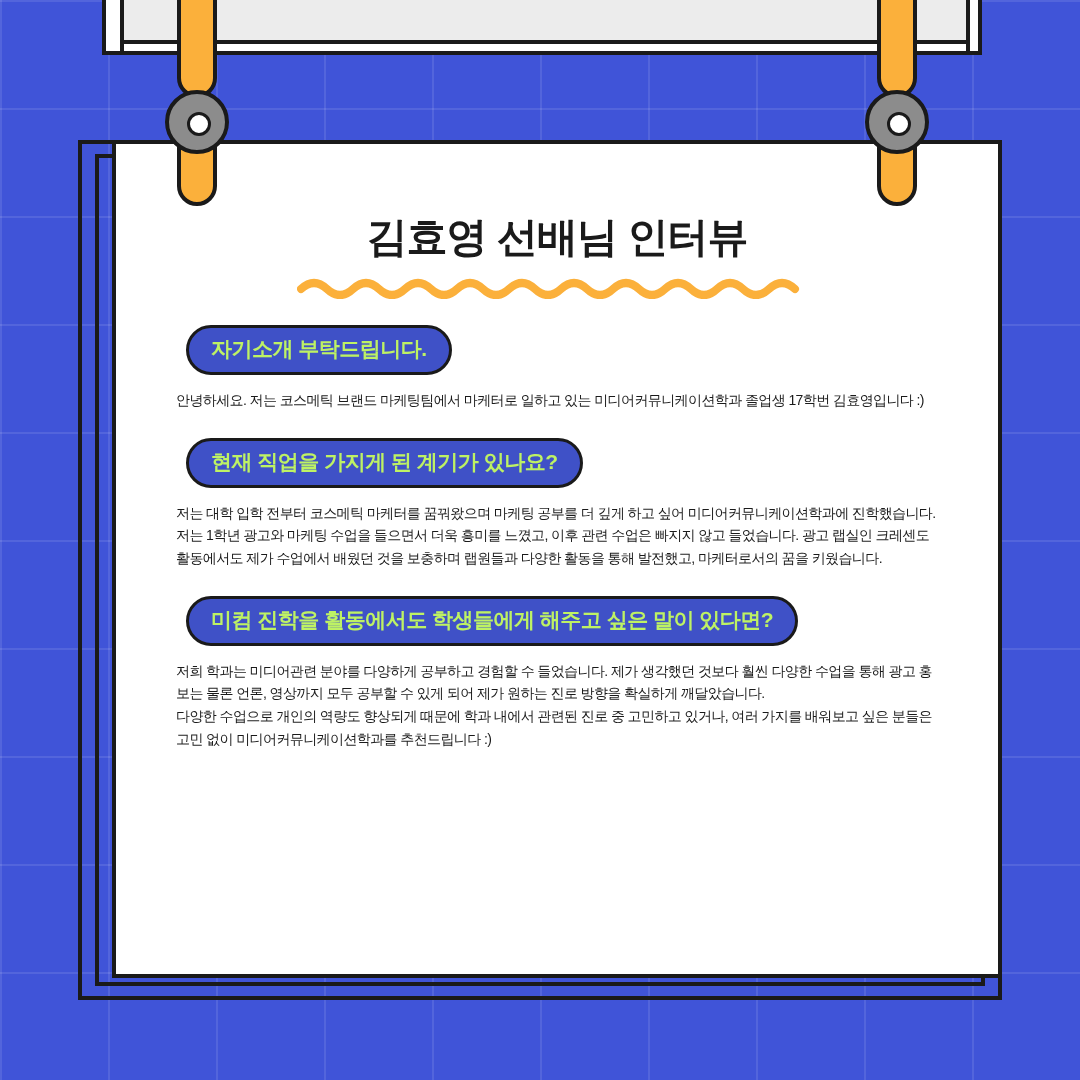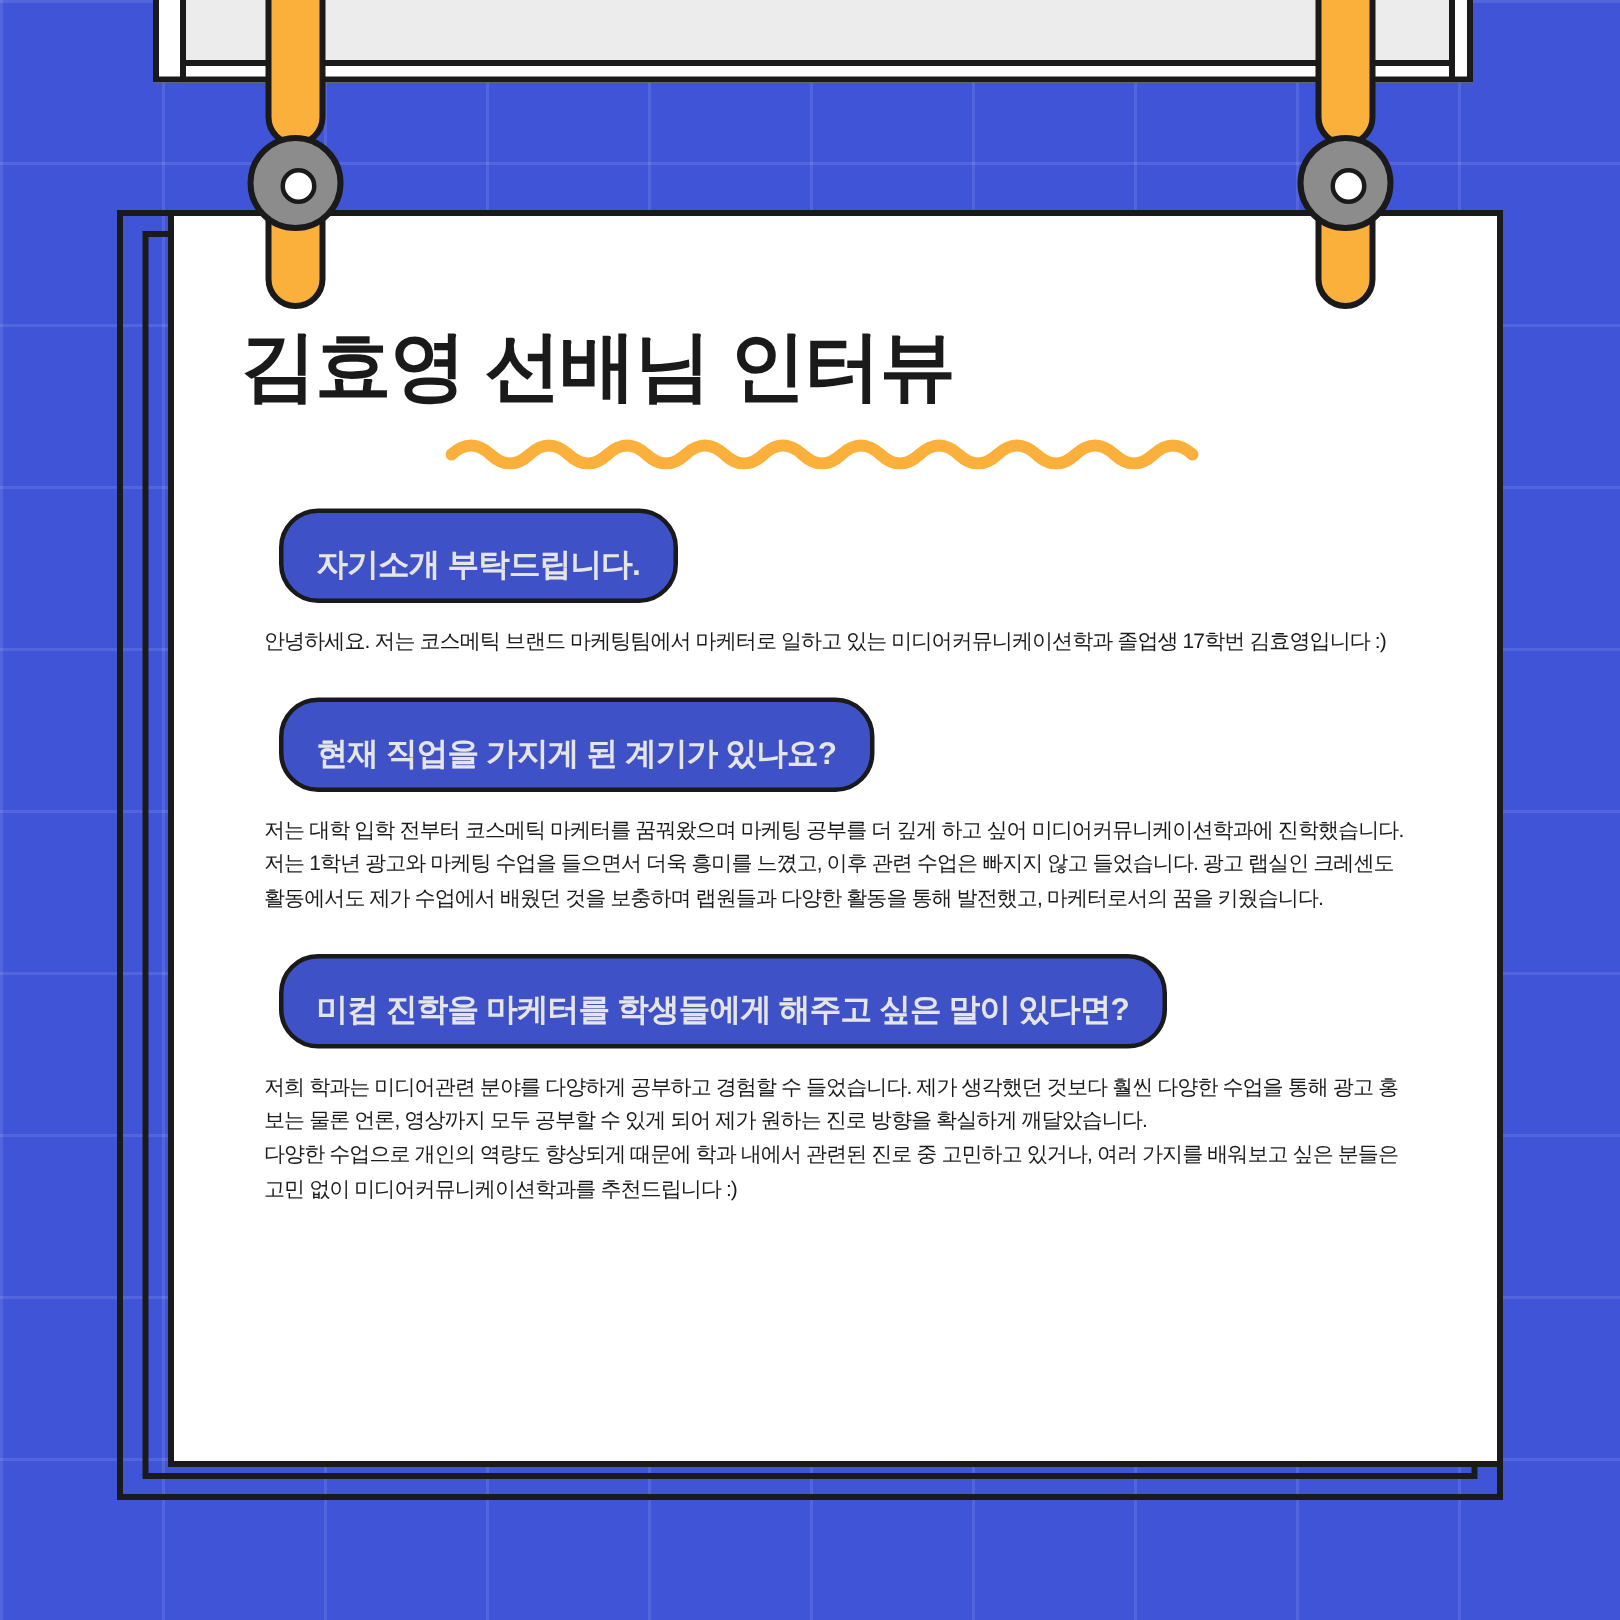--- a/index.html
+++ b/index.html
@@ -79,36 +79,37 @@
     width: 40px; height: 108px; border-radius: 20px;
     background: #fbb03b; border: 4px solid #1a1a1a;
   }
   .clip-left { left: 165px; top: 40px; }
   .clip-right { left: 865px; top: 40px; }
 
   
   .content { position: absolute; left: 0; top: 0; width: 100%; padding: 48px 44px 0 44px; }
 
   .title {
-    font-size: 51px;
+    text-align: center;
+    font-size: 41px;
     font-weight: bold;
     color: #1a1a1a;
     letter-spacing: -1px;
     margin: 18px 0 10px 0;
     white-space: nowrap;
   }
   .squiggle { text-align: center; margin-bottom: 26px; height: 24px; }
 
   .q-pill {
     display: inline-block;
     background: #3f51c7;
-    color: #e5e5e5;
+    color: #bef264;
     border: 3px solid #1a1a1a;
     border-radius: 26px;
-    padding: 20px 22px 9px 22px;
+    padding: 7px 22px 9px 22px;
     font-size: 21px;
     font-weight: bold;
     letter-spacing: -0.5px;
     margin-left: 26px;
   }
   .q-block { margin-bottom: 4px; }
   .answer {
     font-size: 14px;
     line-height: 1.62;
     color: #1a1a1a;
@@ -146,21 +147,21 @@
         <p class="answer">안녕하세요. 저는 코스메틱 브랜드 마케팅팀에서 마케터로 일하고 있는 미디어커뮤니케이션학과 졸업생 17학번 김효영입니다 :)</p>
       </div>
 
       <div class="q-block">
         <div class="q-pill">현재 직업을 가지게 된 계기가 있나요?</div>
         <p class="answer">저는 대학 입학 전부터 코스메틱 마케터를 꿈꿔왔으며 마케팅 공부를 더 깊게 하고 싶어 미디어커뮤니케이션학과에 진학했습니다.
 저는 1학년 광고와 마케팅 수업을 들으면서 더욱 흥미를 느꼈고, 이후 관련 수업은 빠지지 않고 들었습니다. 광고 랩실인 크레센도 활동에서도 제가 수업에서 배웠던 것을 보충하며 랩원들과 다양한 활동을 통해 발전했고, 마케터로서의 꿈을 키웠습니다.</p>
       </div>
 
       <div class="q-block">
-        <div class="q-pill">미컴 진학을 마케터를 학생들에게 해주고 싶은 말이 있다면?</div>
+        <div class="q-pill">미컴 진학을 활동에서도 학생들에게 해주고 싶은 말이 있다면?</div>
         <p class="answer tight">저희 학과는 미디어관련 분야를 다양하게 공부하고 경험할 수 들었습니다. 제가 생각했던 것보다 훨씬 다양한 수업을 통해 광고 홍보는 물론 언론, 영상까지 모두 공부할 수 있게 되어 제가 원하는 진로 방향을 확실하게 깨달았습니다.
 다양한 수업으로 개인의 역량도 향상되게 때문에 학과 내에서 관련된 진로 중 고민하고 있거나, 여러 가지를 배워보고 싶은 분들은 고민 없이 미디어커뮤니케이션학과를 추천드립니다 :)</p>
       </div>
 
     </div>
   </div>
 </div>
 
 <div class="clip clip-left">
   <div class="bar-top"></div>

